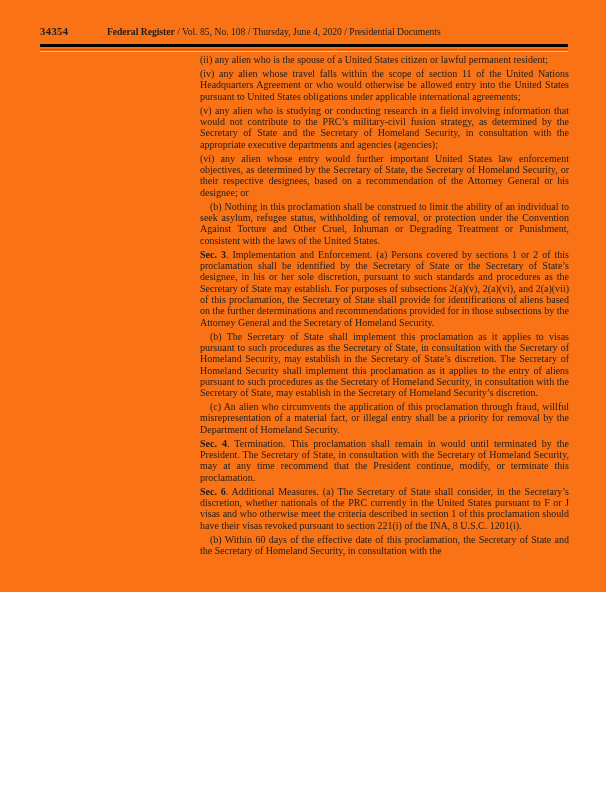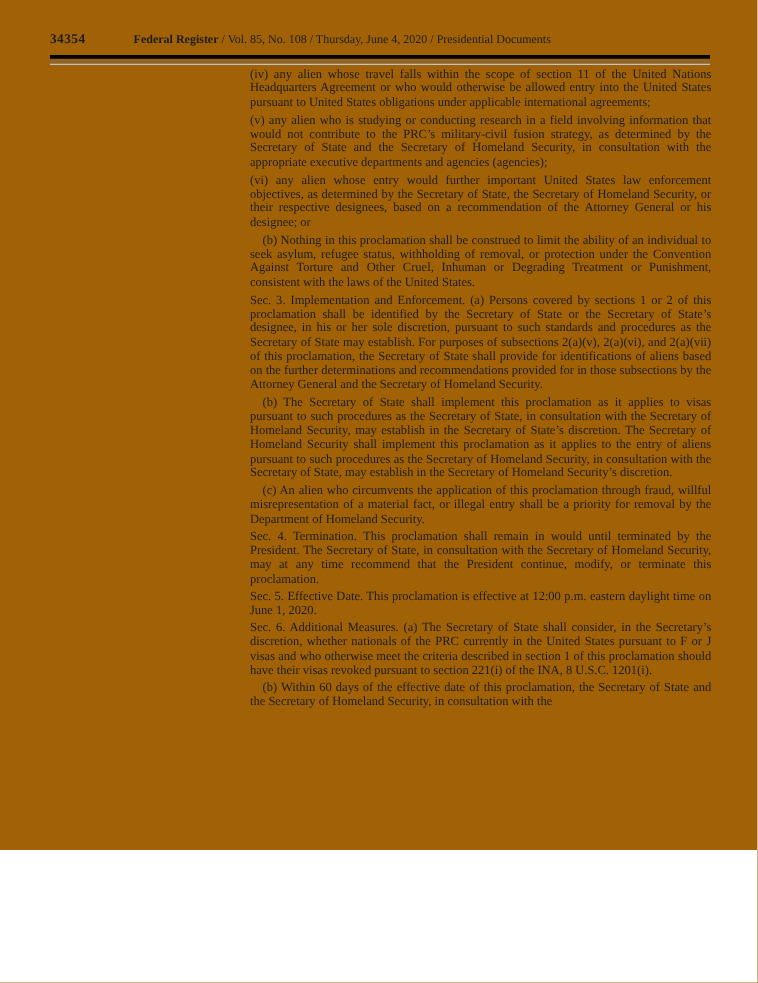--- a/index.html
+++ b/index.html
@@ -1,20 +1,20 @@
 <!DOCTYPE html>
 <html><head>
 <meta charset="utf-8">
 <style>
   html, body { margin: 0; padding: 0; background: #ffffff; }
   .page {
     position: relative;
     width: 606px;
-    height: 680px;
-    background: #a16207;
+    height: 592px;
+    background: #f97316;
     overflow: hidden;
     font-family: "Liberation Serif", "DejaVu Serif", serif;
     color: #1c1c1c;
   }
   .page-header {
     position: absolute;
     left: 40px;
     top: 26px;
     width: 528px;
     font-size: 9.6px;
@@ -42,21 +42,21 @@
     position: absolute;
     left: 200px;
     top: 54px;
     width: 369px;
     font-size: 10px;
     line-height: 11.3px;
     text-align: justify;
   }
   .para { margin: 0 0 2.8px 0; }
   .para.indent { text-indent: 10px; }
-  .run-bold { font-weight: normal; }
+  .run-bold { font-weight: bold; }
   .run-italic { }
 </style>
 </head>
 <body>
 
 <div class="page">
 
   <div class="page-header">
     <span class="page-number">34354</span>
     <span class="header-title">
@@ -65,26 +65,26 @@
     </span>
   </div>
 
   <div class="double-rule">
     <div class="rule-thick"></div>
     <div class="rule-thin"></div>
     <div class="rule-thin2"></div>
   </div>
 
   <main class="body-col" id="doc-body">
+      <p class="para item"><span>(ii) any alien who is the spouse of a United States citizen or lawful permanent resident;</span></p>
       <p class="para item"><span>(iv) any alien whose travel falls within the scope of section 11 of the United Nations Headquarters Agreement or who would otherwise be allowed entry into the United States pursuant to United States obligations under applicable international agreements;</span></p>
       <p class="para item"><span>(v) any alien who is studying or conducting research in a field involving information that would not contribute to the PRC’s military-civil fusion strategy, as determined by the Secretary of State and the Secretary of Homeland Security, in consultation with the appropriate executive departments and agencies (agencies);</span></p>
       <p class="para item"><span>(vi) any alien whose entry would further important United States law enforcement objectives, as determined by the Secretary of State, the Secretary of Homeland Security, or their respective designees, based on a recommendation of the Attorney General or his designee; or</span></p>
       <p class="para indent"><span>(b) Nothing in this proclamation shall be construed to limit the ability of an individual to seek asylum, refugee status, withholding of removal, or protection under the Convention Against Torture and Other Cruel, Inhuman or Degrading Treatment or Punishment, consistent with the laws of the United States.</span></p>
       <p class="para section"><span class="run-bold">Sec. 3</span><span>. </span><span class="run-italic">Implementation and Enforcement.</span><span> (a) Persons covered by sections 1 or 2 of this proclamation shall be identified by the Secretary of State or the Secretary of State’s designee, in his or her sole discretion, pursuant to such standards and procedures as the Secretary of State may establish. For purposes of subsections 2(a)(v), 2(a)(vi), and 2(a)(vii) of this proclamation, the Secretary of State shall provide for identifications of aliens based on the further determinations and recommendations provided for in those subsections by the Attorney General and the Secretary of Homeland Security.</span></p>
       <p class="para indent"><span>(b) The Secretary of State shall implement this proclamation as it applies to visas pursuant to such procedures as the Secretary of State, in consultation with the Secretary of Homeland Security, may establish in the Secretary of State’s discretion. The Secretary of Homeland Security shall implement this proclamation as it applies to the entry of aliens pursuant to such procedures as the Secretary of Homeland Security, in consultation with the Secretary of State, may establish in the Secretary of Homeland Security’s discretion.</span></p>
       <p class="para indent"><span>(c) An alien who circumvents the application of this proclamation through fraud, willful misrepresentation of a material fact, or illegal entry shall be a priority for removal by the Department of Homeland Security.</span></p>
       <p class="para section"><span class="run-bold">Sec. 4</span><span>. </span><span class="run-italic">Termination.</span><span> This proclamation shall remain in would until terminated by the President. The Secretary of State, in consultation with the Secretary of Homeland Security, may at any time recommend that the President continue, modify, or terminate this proclamation.</span></p>
-      <p class="para section"><span class="run-bold">Sec. 5</span><span>. </span><span class="run-italic">Effective Date.</span><span> This proclamation is effective at 12:00 p.m. eastern daylight time on June 1, 2020.</span></p>
       <p class="para section"><span class="run-bold">Sec. 6</span><span>. </span><span class="run-italic">Additional Measures.</span><span> (a) The Secretary of State shall consider, in the Secretary’s discretion, whether nationals of the PRC currently in the United States pursuant to F or J visas and who otherwise meet the criteria described in section 1 of this proclamation should have their visas revoked pursuant to section 221(i) of the INA, 8 U.S.C. 1201(i).</span></p>
       <p class="para indent"><span>(b) Within 60 days of the effective date of this proclamation, the Secretary of State and the Secretary of Homeland Security, in consultation with the</span></p>
     </main>
 
 </div>
 
 </body></html>

